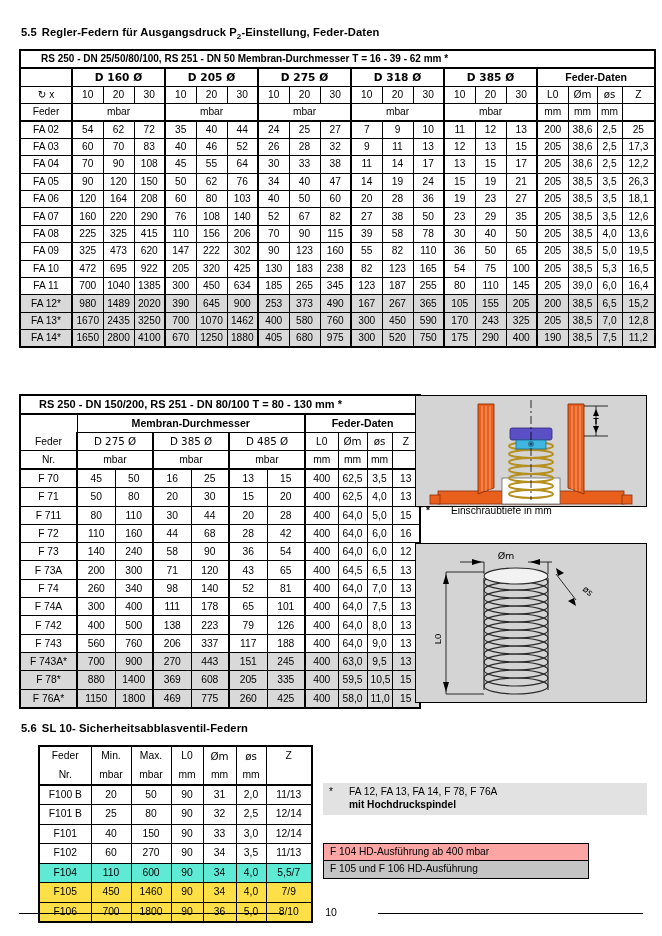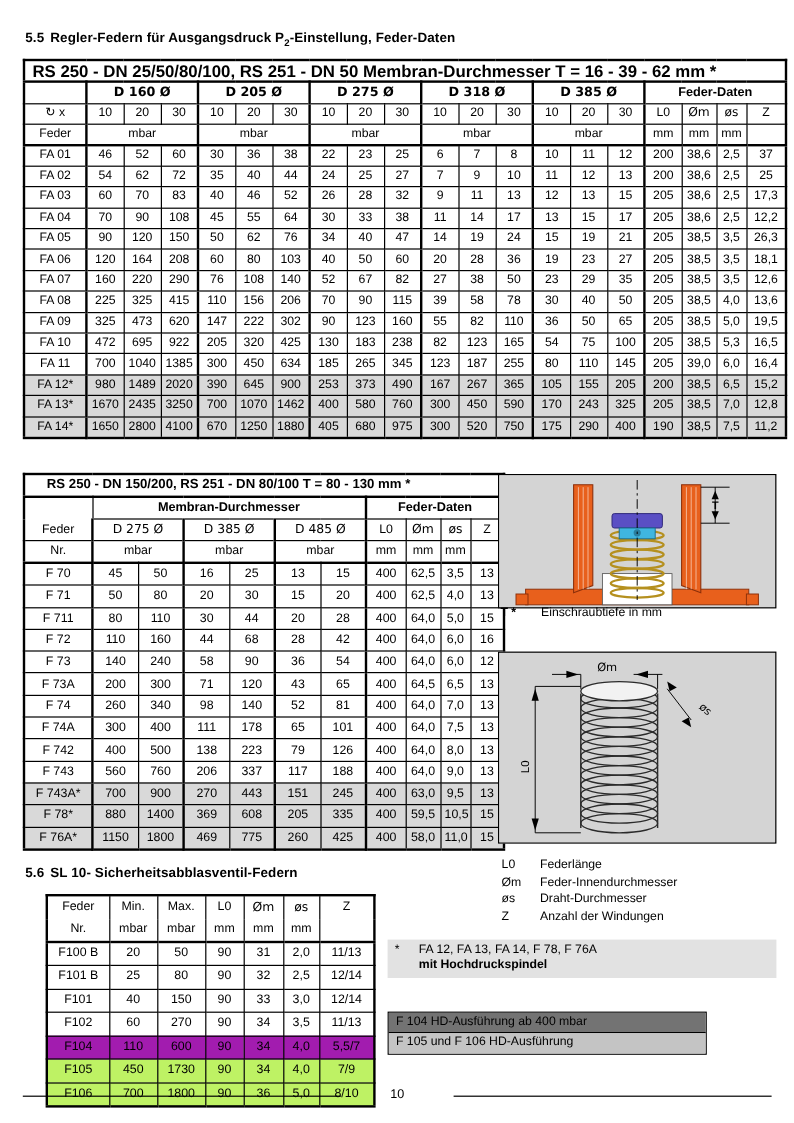--- a/index.html
+++ b/index.html
@@ -37,33 +37,33 @@
     text-align:center;
     height:17px;
     line-height:16px;
     white-space:nowrap;
   }
   .outer { border:2px solid #000; }
   .b { font-weight:bold; }
   .num-cell { text-align:right; padding-right:4px; }
   .lbl { text-align:left; padding-left:6px; font-weight:bold; }
   .gray { background:#d9d9d9; }
-  .gray-l { background:#a21caf; }
-  .gray-d { background:#bef264; }
+  .gray-l { background:#5eead4; }
+  .gray-d { background:#fde047; }
   .thick-r { border-right:2px solid #000 !important; }
   .thick-b { border-bottom:2px solid #000 !important; }
   .noborder { border:none !important; }
 
   
   #t1wrap { position:absolute; left:19px; top:49px; width:624px; }
   #t1 { width:624px; }
   #t1 td { height:17.4px; line-height:16px; font-size:10.2px; }
   #t1 .titlerow td {
-    text-align:left; font-weight:bold; font-size:14px;
-    padding-left:6px; height:14px;
+    text-align:left; font-weight:bold; font-size:10px;
+    padding-left:20px; height:14px;
   }
   #t1 .grouphdr td { font-weight:bold; font-size:10.6px; height:18px;}
   .oslash { font-family:"DejaVu Sans", sans-serif;margin-left:38px; }
 
   
   .note1 {
     position:absolute; left:27px; top:366px;
     font-size:16px; white-space:nowrap;margin-top:28px;
   }
 
@@ -110,21 +110,21 @@
 
   
   .hdbox {
     position:absolute; left:323px; top:843px; width:266px;
     border:1px solid #000;
   }
   .hdbox div {
     font-size:10.2px; height:17px; line-height:16px;
     padding-left:6px; white-space:nowrap;
   }
-  .hdbox .r1 { background:#737373; border-bottom:1px solid #000; }
+  .hdbox .r1 { background:#fca5a5; border-bottom:1px solid #000; }
   .hdbox .r2 { background:#c4c4c4; }
 
   
   .footer { position:absolute; left:0; top:906px; width:662px; height:14px; }
   .footer .line-l { position:absolute; left:19px; top:7px; width:265px; height:1px; background:#000; }
   .footer .line-r { position:absolute; left:378px; top:7px; width:265px; height:1px; background:#000; }
   .footer .pg { position:absolute; left:0; top:0; width:662px; text-align:center; font-size:10.5px; }
 
   
   svg { display:block; }
@@ -205,42 +205,20 @@
           <td colspan="3" class="thick-r thick-b">mbar</td>
           <td colspan="3" class="thick-r thick-b">mbar</td>
           <td class="thick-b">mm</td>
           <td class="thick-b">mm</td>
           <td class="thick-b">mm</td>
           <td class="thick-b"></td>
         </tr>
       </tbody>
       <tbody id="t1body">
           <tr>
-            <td class="lbl thick-r">FA 01</td>
-            <td class="num-cell">46</td>
-            <td class="num-cell">52</td>
-            <td class="num-cell thick-r">60</td>
-            <td class="num-cell">30</td>
-            <td class="num-cell">36</td>
-            <td class="num-cell thick-r">38</td>
-            <td class="num-cell">22</td>
-            <td class="num-cell">23</td>
-            <td class="num-cell thick-r">25</td>
-            <td class="num-cell">6</td>
-            <td class="num-cell">7</td>
-            <td class="num-cell thick-r">8</td>
-            <td class="num-cell">10</td>
-            <td class="num-cell">11</td>
-            <td class="num-cell thick-r">12</td>
-            <td class="num-cell">200</td>
-            <td class="num-cell">38,6</td>
-            <td class="num-cell">2,5</td>
-            <td class="num-cell">37</td>
-          </tr>
-          <tr>
             <td class="lbl thick-r">FA 02</td>
             <td class="num-cell">54</td>
             <td class="num-cell">62</td>
             <td class="num-cell thick-r">72</td>
             <td class="num-cell">35</td>
             <td class="num-cell">40</td>
             <td class="num-cell thick-r">44</td>
             <td class="num-cell">24</td>
             <td class="num-cell">25</td>
             <td class="num-cell thick-r">27</td>
@@ -821,21 +799,21 @@
             <td class="gray-l">110</td>
             <td class="gray-l">600</td>
             <td class="gray-l">90</td>
             <td class="gray-l">34</td>
             <td class="gray-l">4,0</td>
             <td class="gray-l">5,5/7</td>
           </tr>
           <tr>
             <td class="b gray-d">F105</td>
             <td class="gray-d">450</td>
-            <td class="gray-d">1730</td>
+            <td class="gray-d">1460</td>
             <td class="gray-d">90</td>
             <td class="gray-d">34</td>
             <td class="gray-d">4,0</td>
             <td class="gray-d">7/9</td>
           </tr>
           <tr>
             <td class="b gray-d thick-b">F106</td>
             <td class="gray-d thick-b">700</td>
             <td class="gray-d thick-b">1800</td>
             <td class="gray-d thick-b">90</td>
@@ -954,26 +932,20 @@
         <line x1="30" y1="28" x2="30" y2="150"></line>
         <line x1="30" y1="28" x2="68" y2="28"></line>
         <line x1="30" y1="150" x2="68" y2="150"></line>
       </g>
       <polygon points="30,30 27,40 33,40" fill="#000"></polygon>
       <polygon points="30,148 27,138 33,138" fill="#000"></polygon>
       <text x="25" y="95" font-family="Liberation Sans, sans-serif" font-size="9.5" text-anchor="middle" transform="rotate(-90 25 95)">L0</text>
     </svg>
   </div>
 
-  <div class="legend" id="legendbox">
-      <div><span class="k">L0</span><span>Federlänge</span></div>
-      <div><span class="k">Øm</span><span>Feder-Innendurchmesser</span></div>
-      <div><span class="k">øs</span><span>Draht-Durchmesser</span></div>
-      <div><span class="k">Z</span><span>Anzahl der Windungen</span></div>
-    </div>
 
   <div class="astbox">
     <span class="star">*</span>
     <span class="l1">FA 12, FA 13, FA 14, F 78, F 76A</span>
     <span class="l2">mit Hochdruckspindel</span>
   </div>
 
   <div class="hdbox">
     <div class="r1">F 104 HD-Ausführung ab 400 mbar</div>
     <div class="r2">F 105 und F 106 HD-Ausführung</div>

